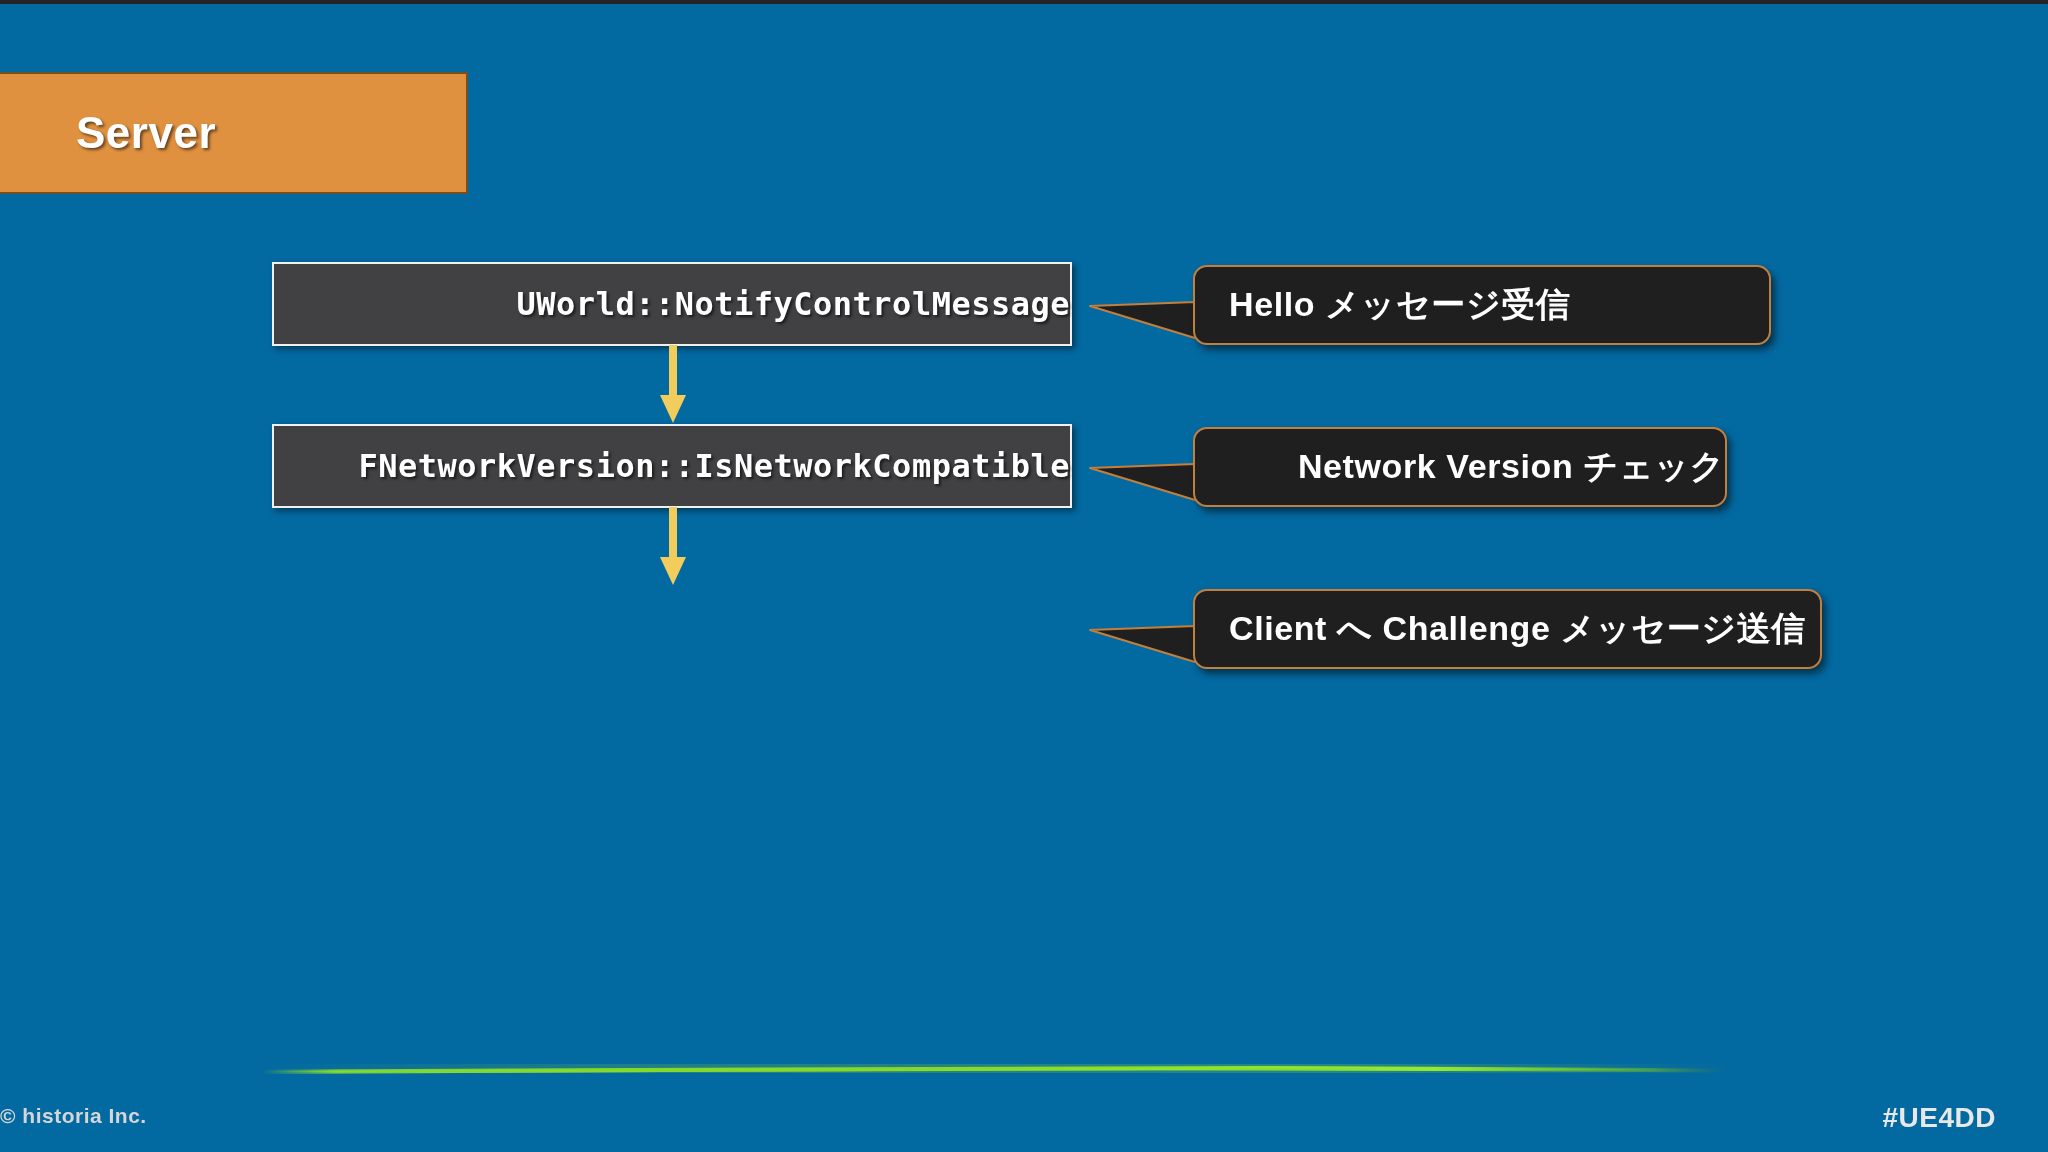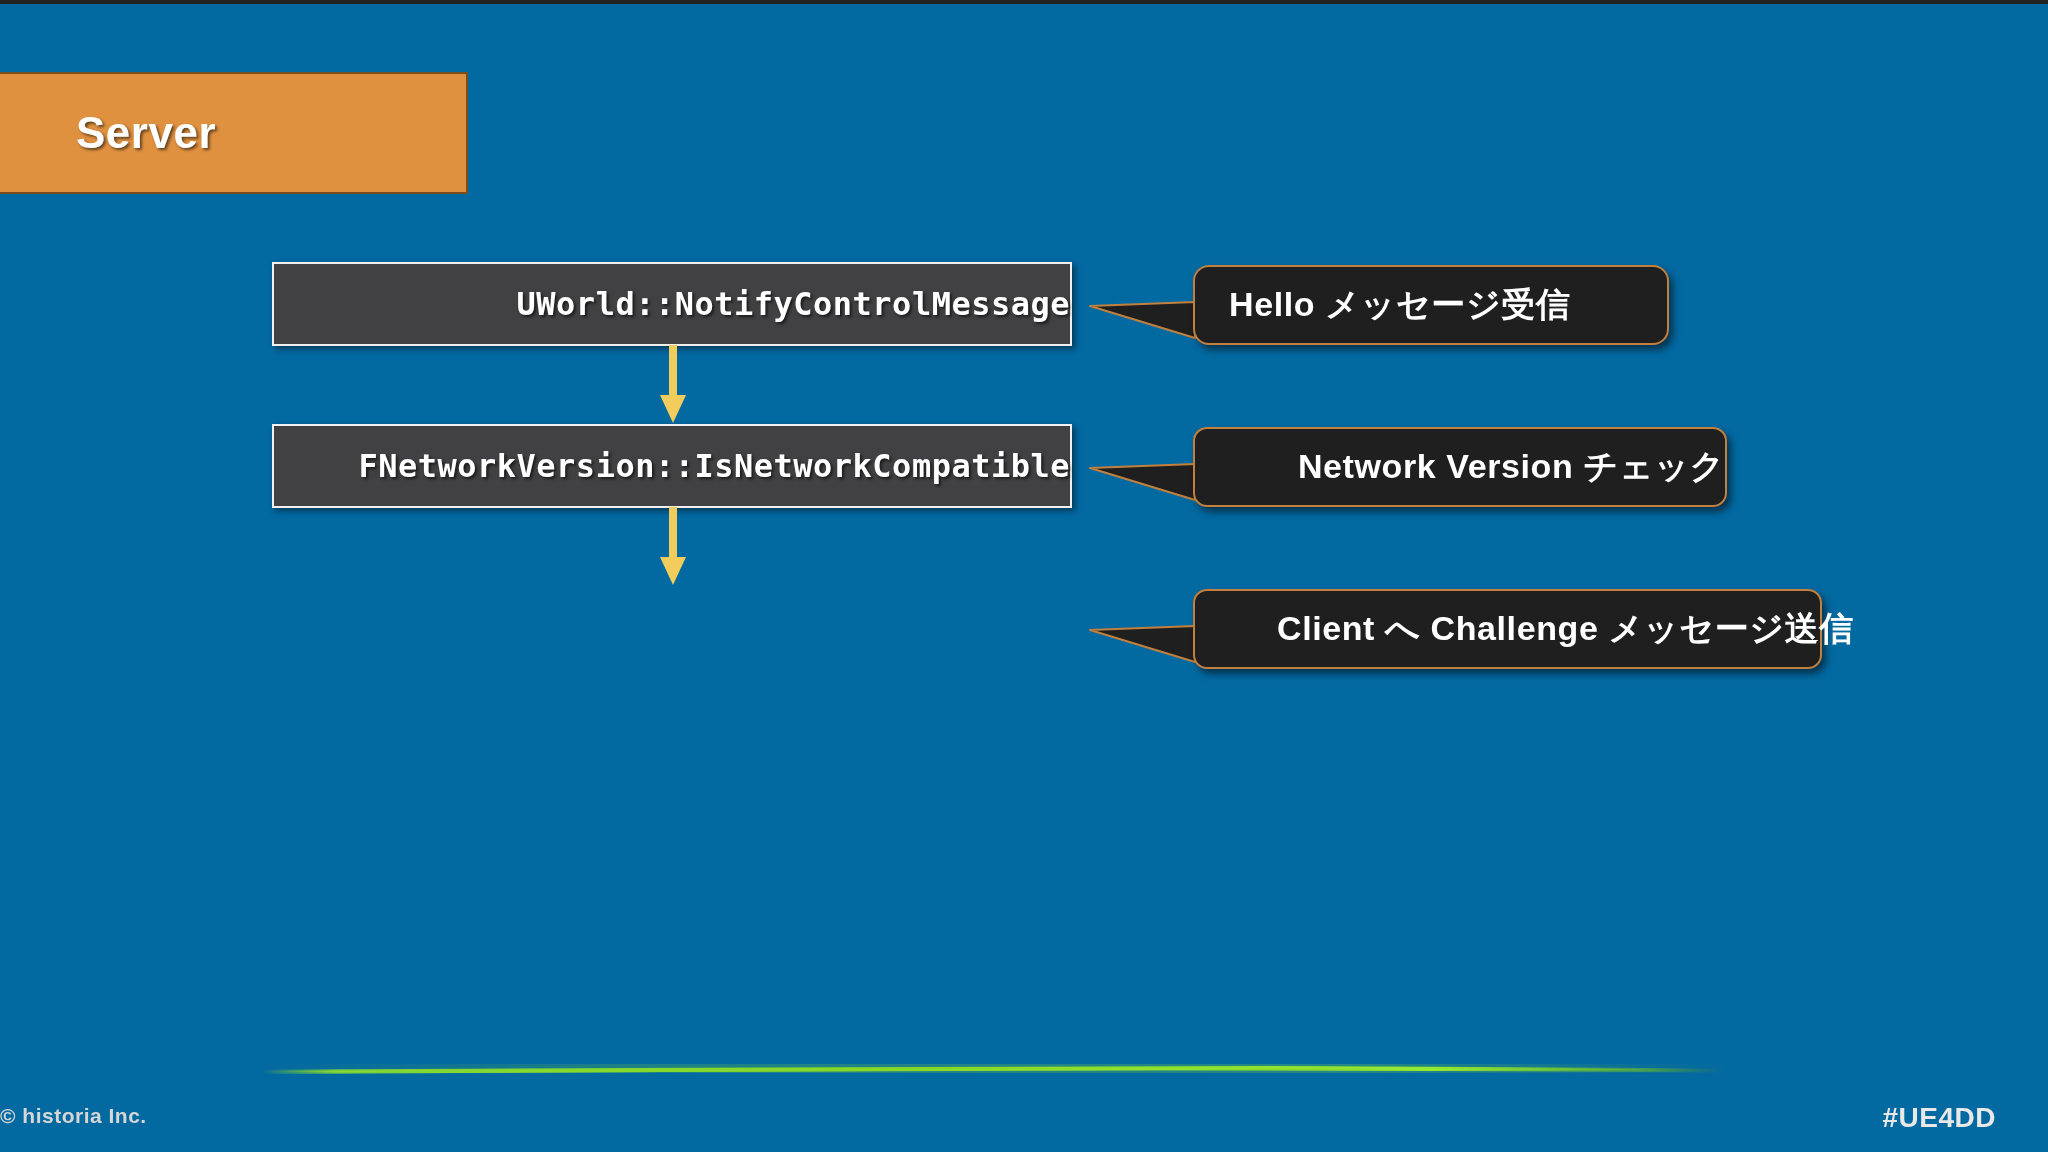--- a/index.html
+++ b/index.html
@@ -96,23 +96,23 @@
   }
 
   .callout-label {
     margin-left: 34px;
     font-size: 34px;
     color: #ffffff;
     white-space: nowrap;
     letter-spacing: 0.6px;
   }
 
-  #callout-0 { left: 1193px; top: 261px; width: 476px; height: 80px; border-radius: 16px; }
+  #callout-0 { left: 1193px; top: 261px; width: 578px; height: 80px; }
   #callout-1 { left: 1193px; top: 423px; width: 534px; height: 80px; justify-content: flex-end; }
-  #callout-2 { left: 1193px; top: 585px; width: 629px; height: 80px; padding-left: 48px; }
+  #callout-2 { left: 1193px; top: 585px; width: 629px; height: 80px; }
 
   
   .callout-tail {
     position: absolute;
     left: 1088px;
     width: 112px;
     height: 86px;
     pointer-events: none;
   }
   #callout-tail-0 { top: 258px; }

